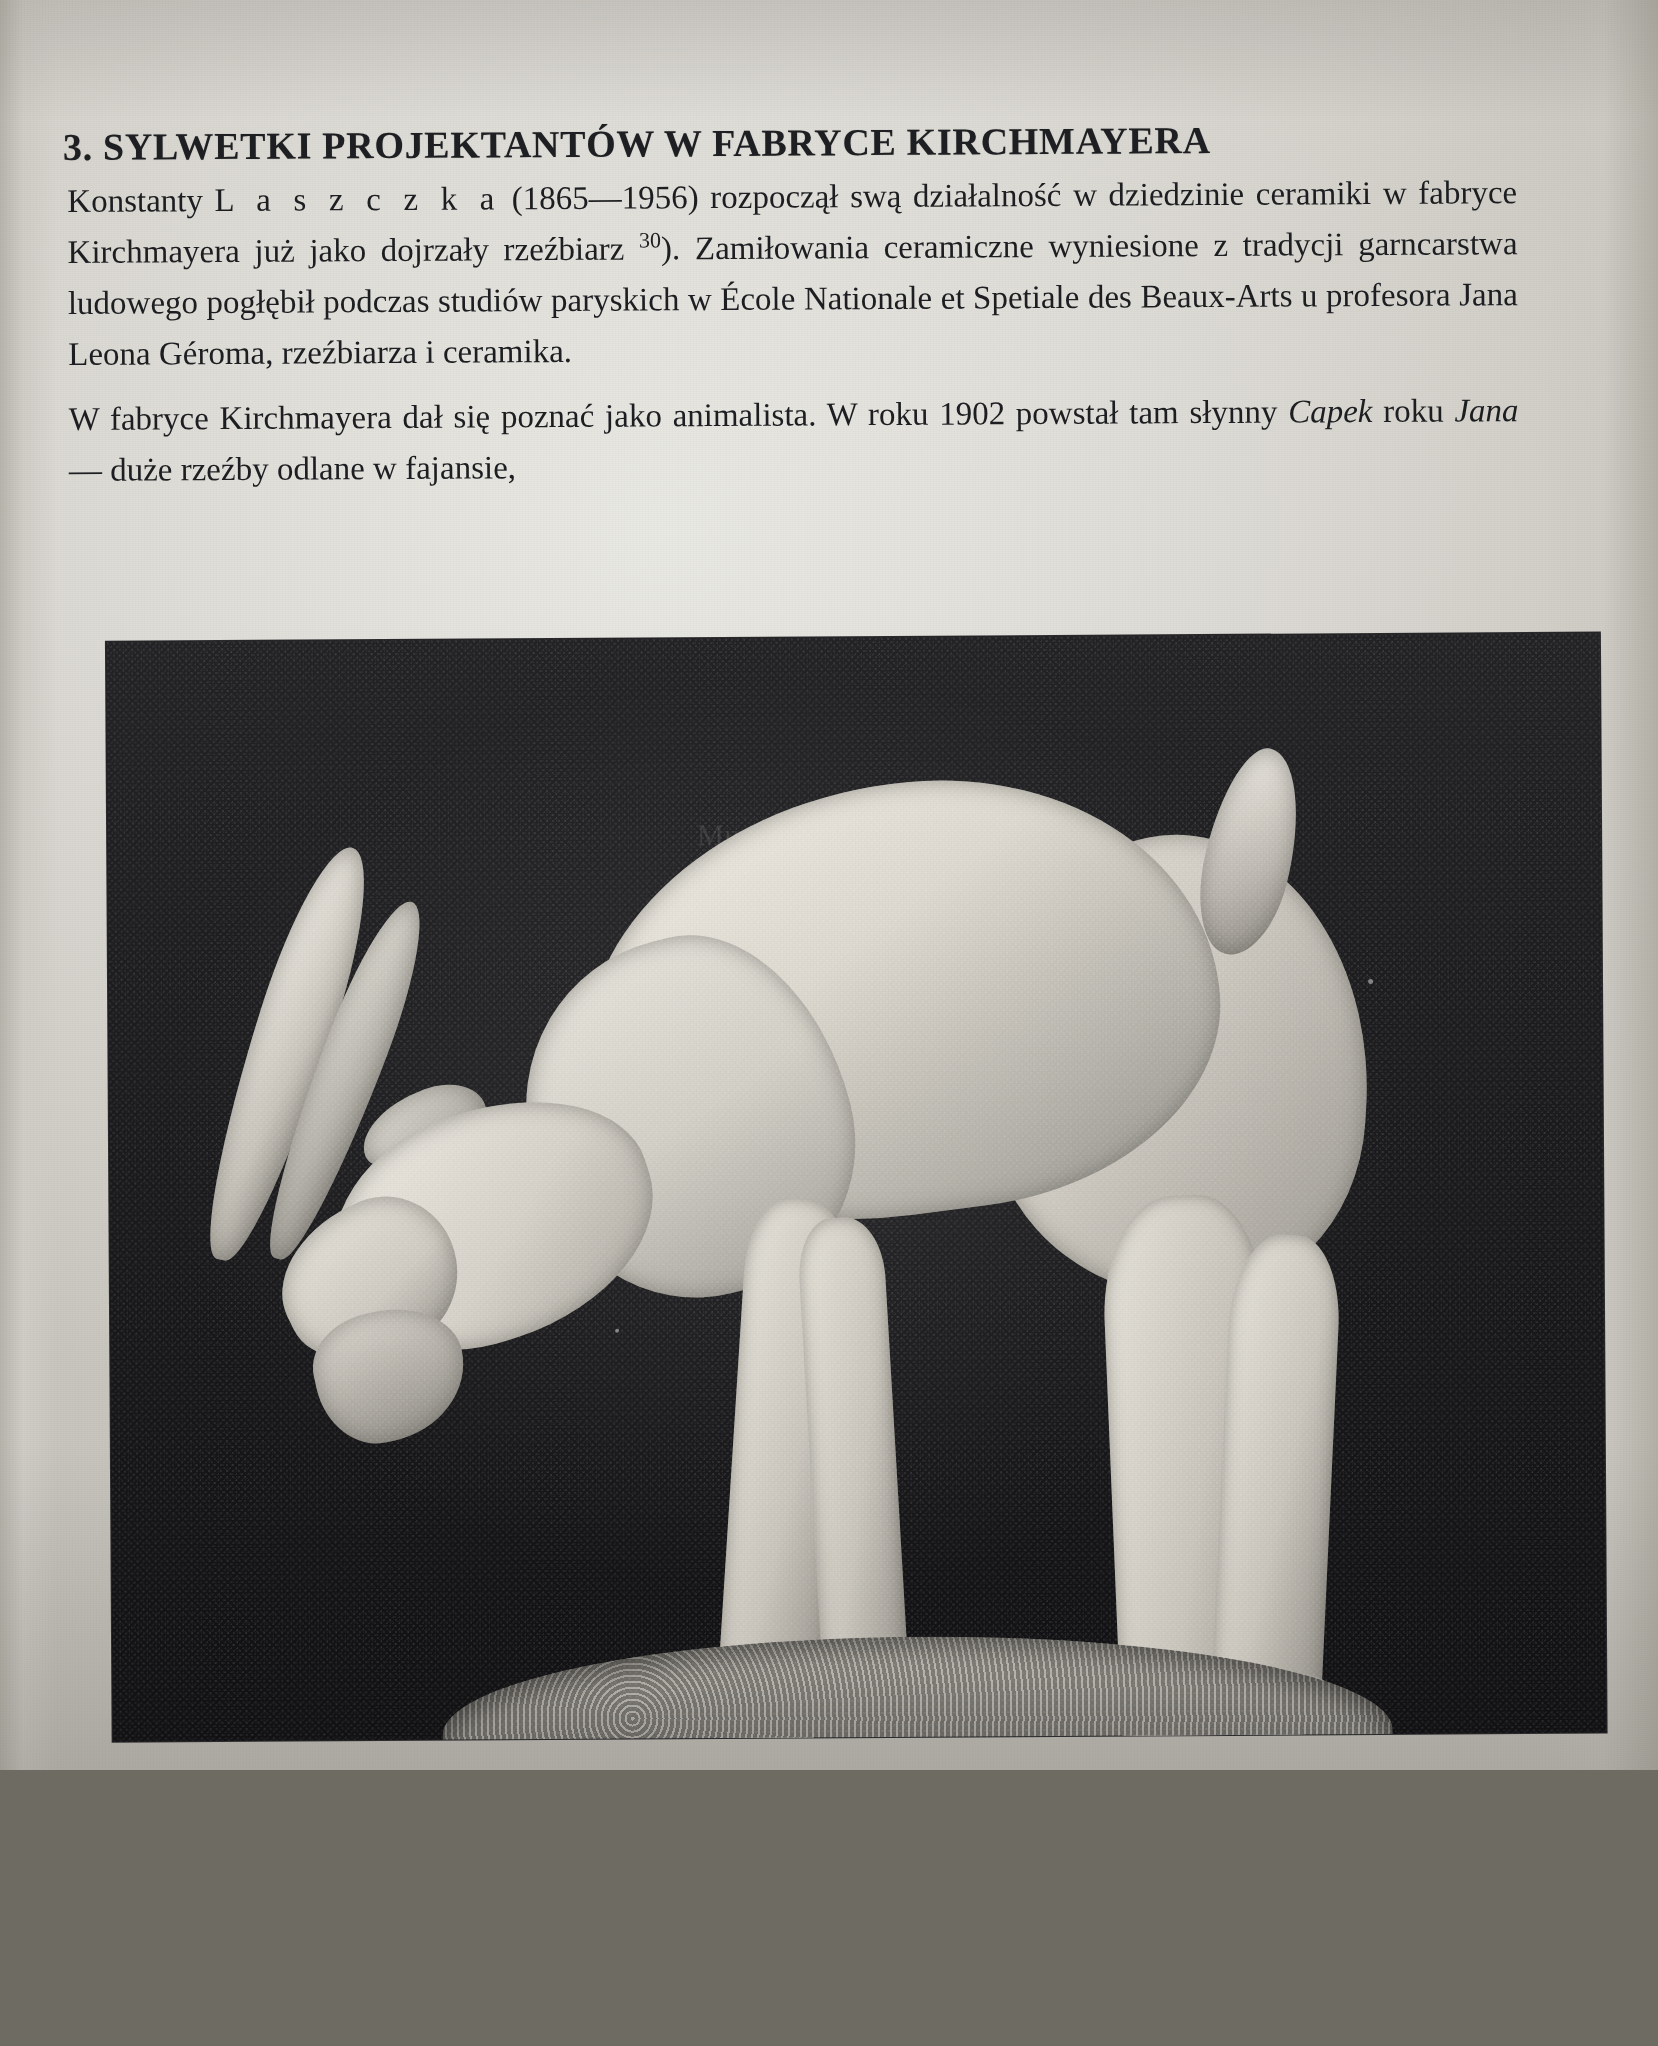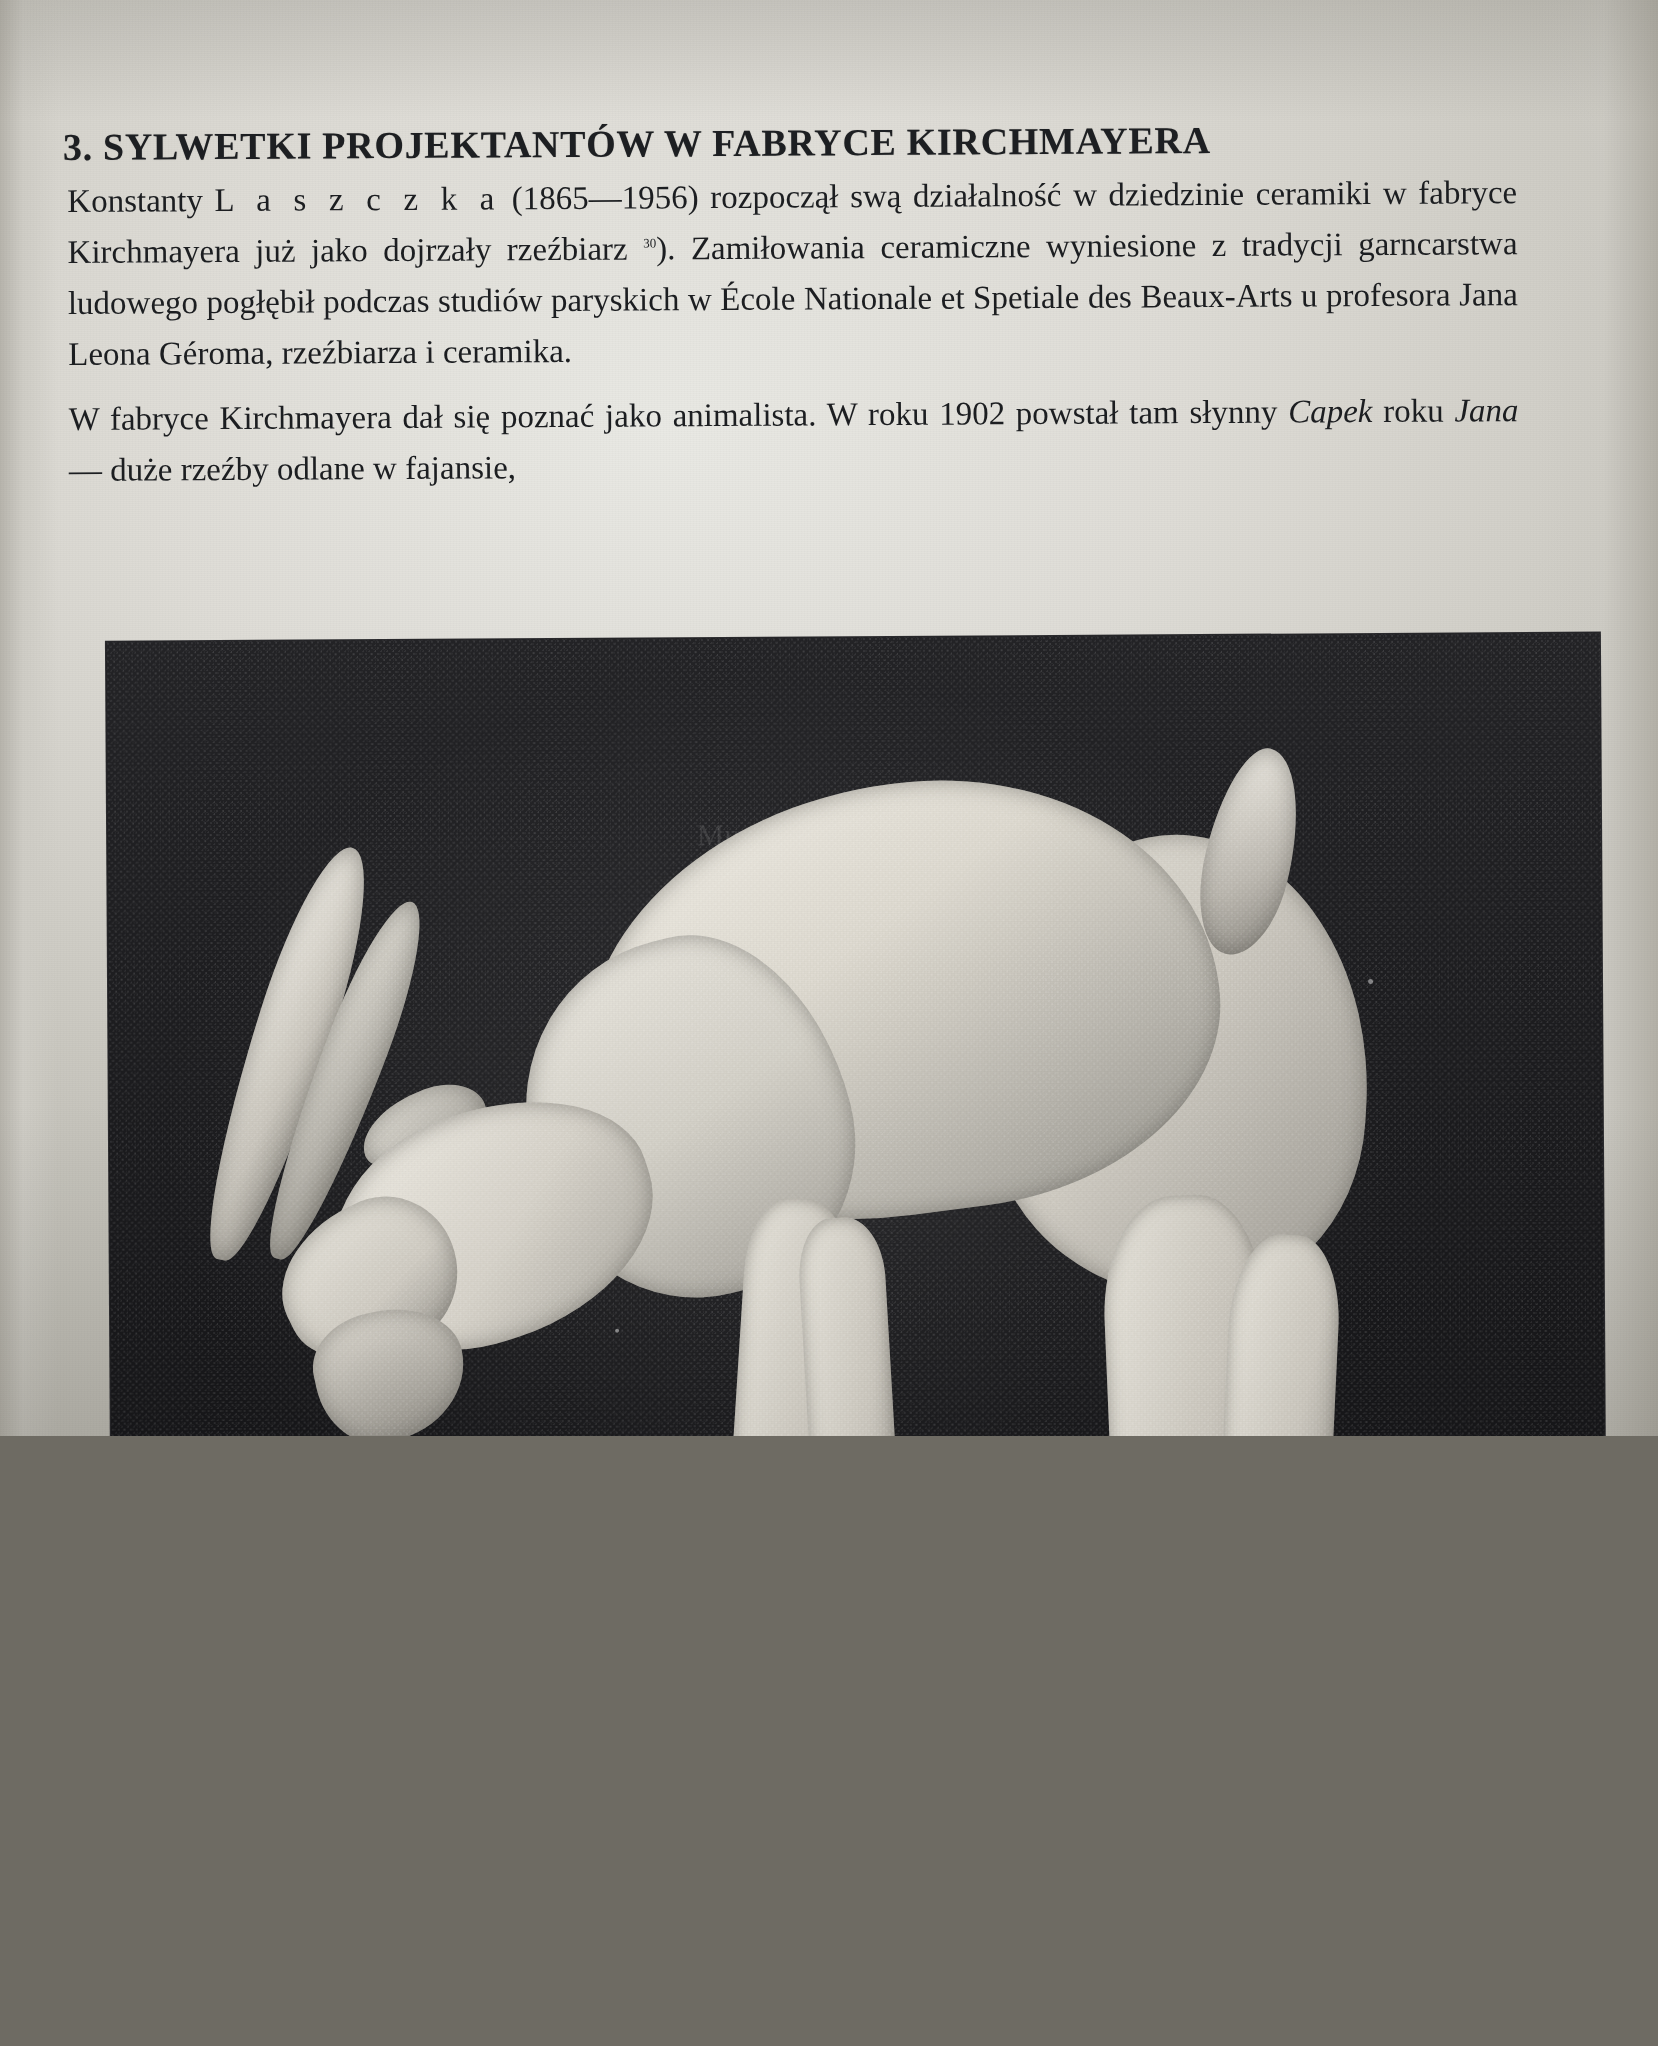--- a/index.html
+++ b/index.html
@@ -12,21 +12,21 @@
     width: 1658px;
     height: 2046px;
     overflow: hidden;
     font-family: "Liberation Serif", serif;
   }
 
   
   .page {
     position: relative;
     width: 1658px;
-    height: 1436px;
+    height: 1770px;
     background:
       radial-gradient(ellipse 70% 55% at 40% 30%, #e9e9e4 0%, #dedcd6 45%, #d2d0c9 75%, #c7c5bd 100%);
     box-sizing: border-box;
     overflow: hidden;
     padding-left: 27px;
   }
   
   .page::after {
     content: "";
     position: absolute;
@@ -99,21 +99,21 @@
   }
   .para {
     margin: 0 0 4px 0;
     text-align: justify;
     text-justify: inter-word;
   }
   .para.second { margin-top: 14px; }
   .sp { letter-spacing: 5.5px; }
   .it { font-style: italic; }
   sup {
-    font-size: 13px;
+    font-size: 22px;
     vertical-align: super;
     line-height: 0;
   }
 
   
   .figure {
     position: absolute;
     left: 0px;
     top: 626px;
     width: 1494px;

